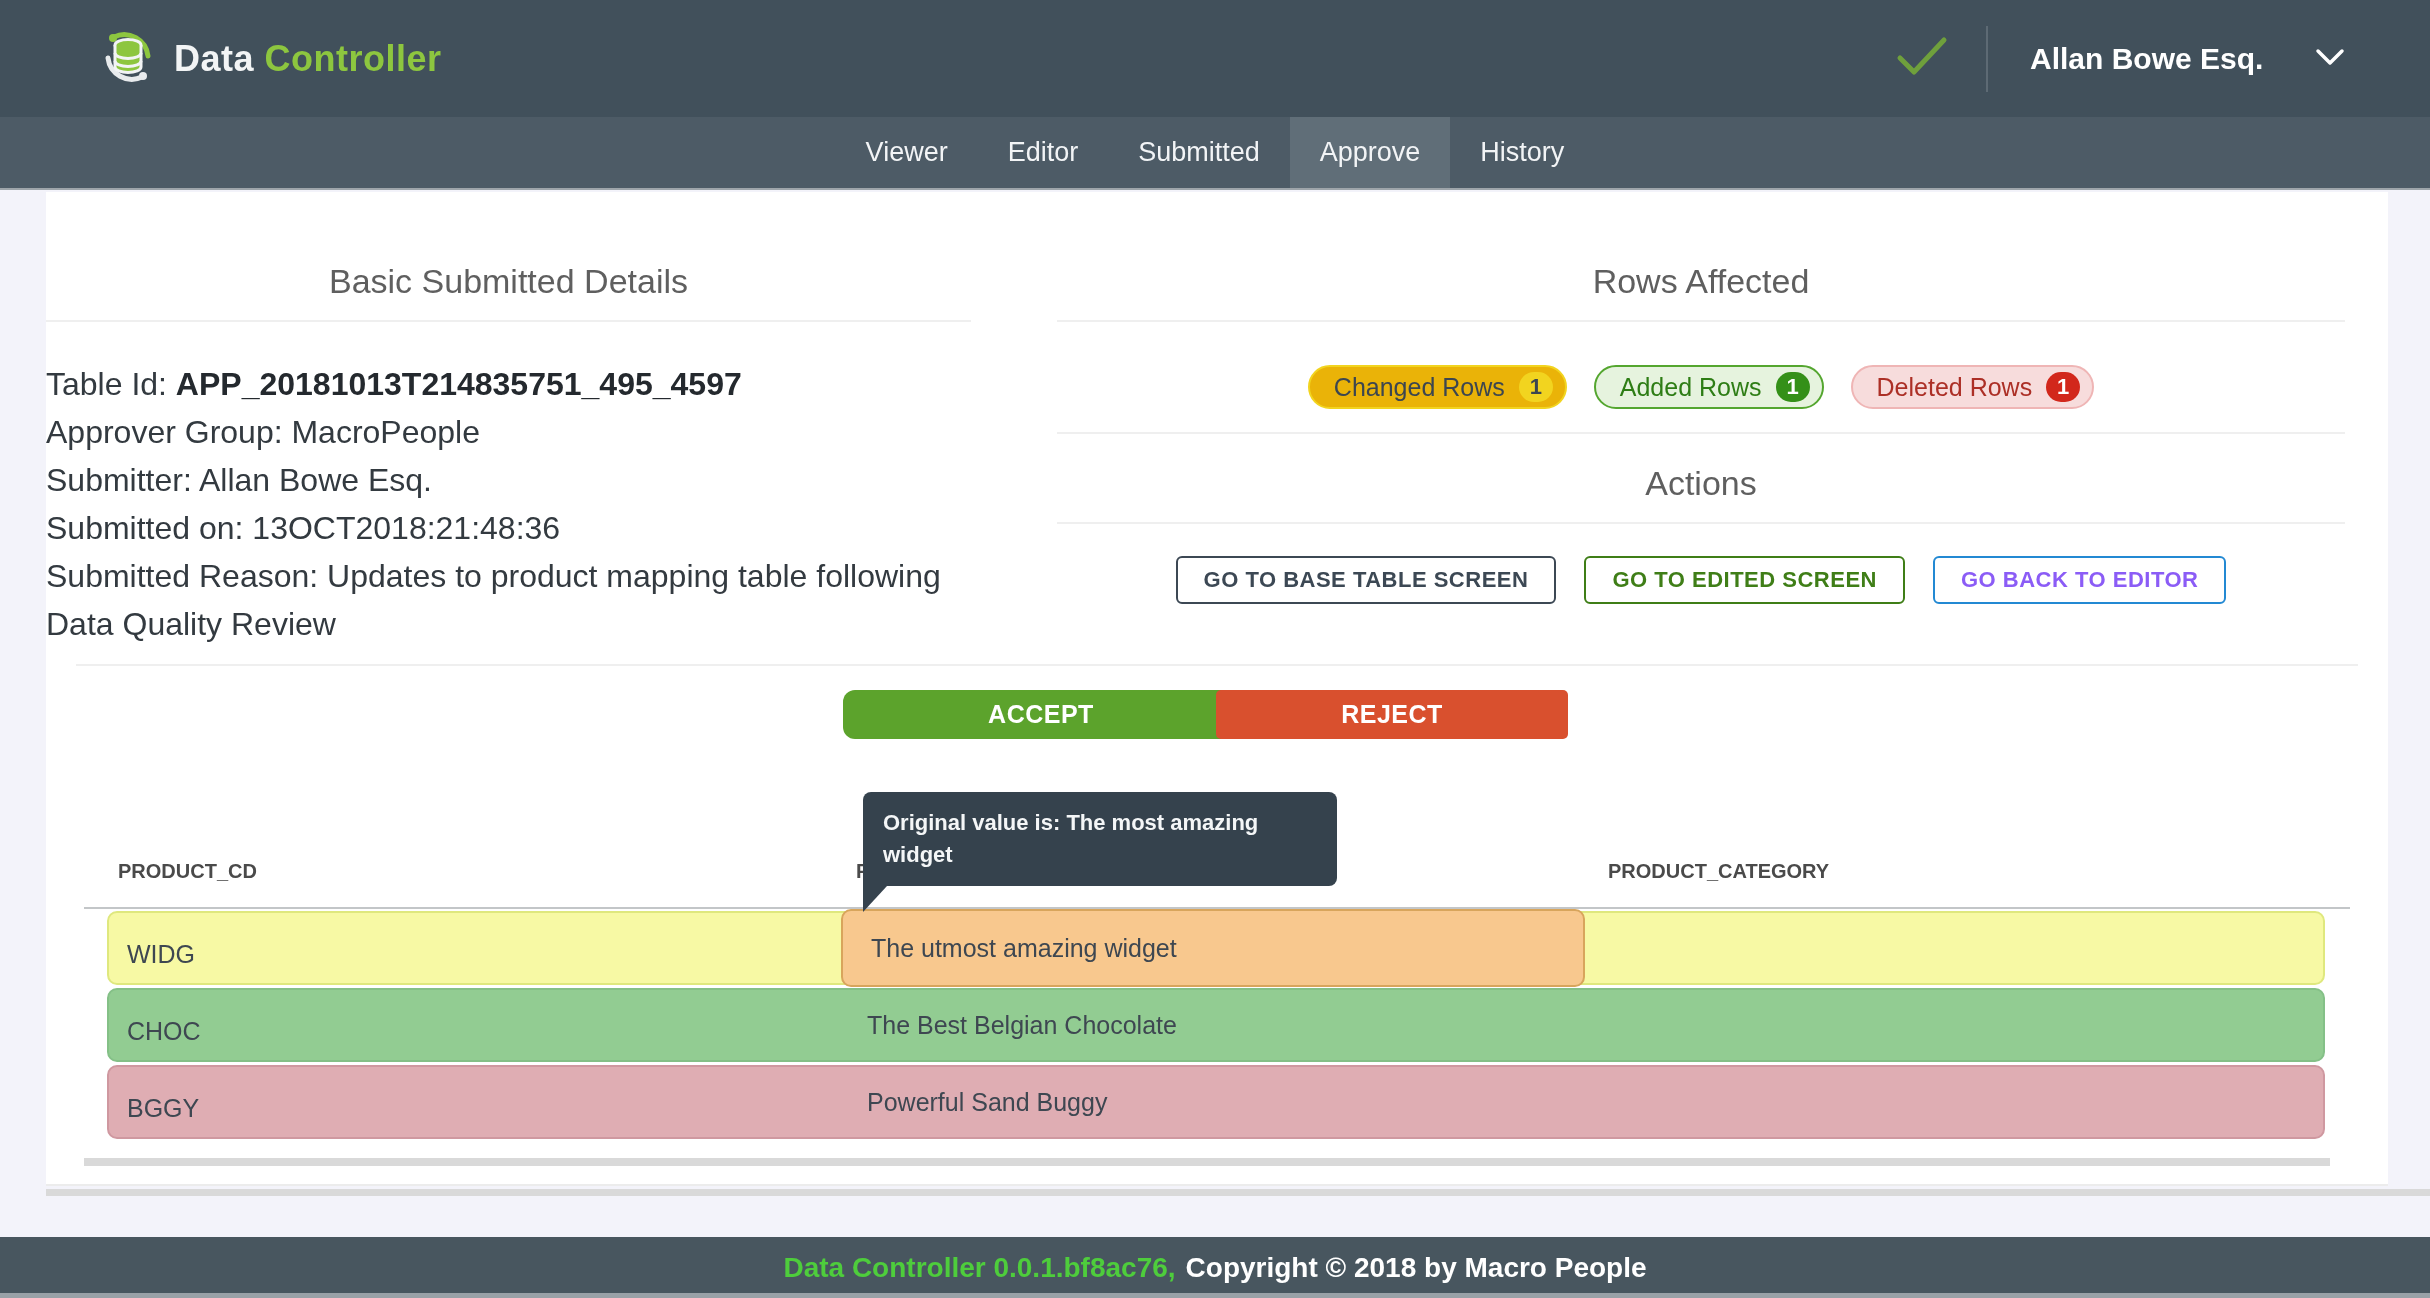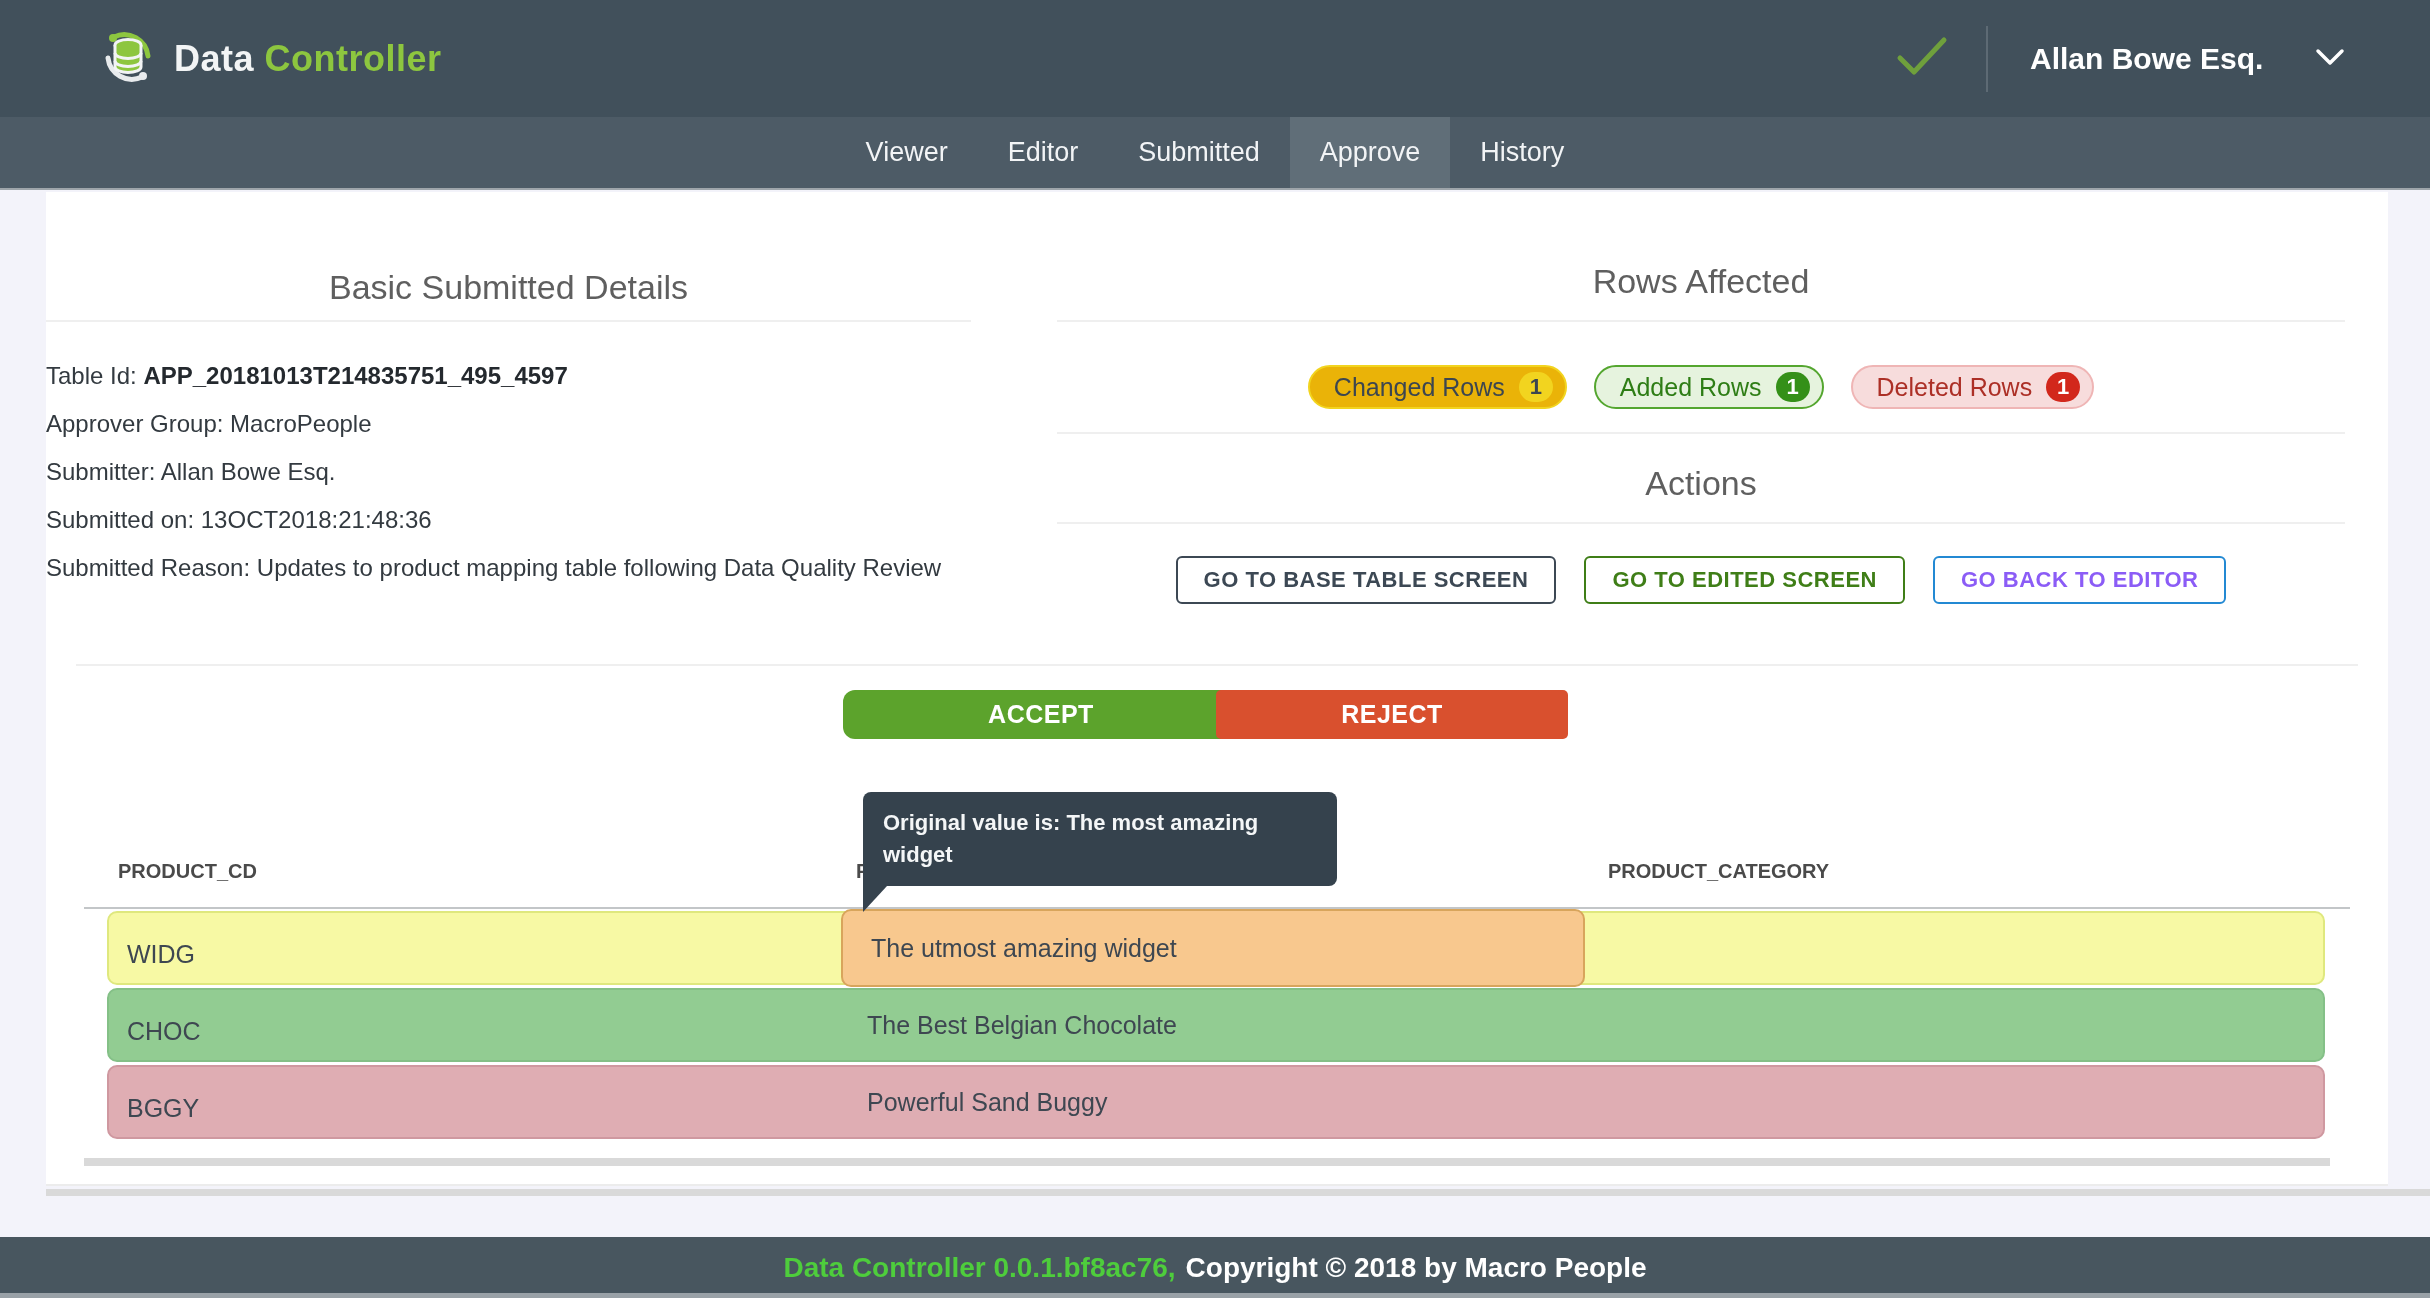--- a/index.html
+++ b/index.html
@@ -30,23 +30,23 @@
             border-bottom:2px solid #9ea5aa; }
   .nav-item { color:#f2f4f6; font-size:27px; display:flex; align-items:center;
               padding:0 30px; cursor:pointer; }
   .nav-item.active { background:#606e78; }
 
   
   .card { left:46px; top:192px; width:2342px; height:994px; background:#ffffff;
           border-bottom:2px solid #ececec; }
   .hline { height:2px; background:#efefef; }
   .panel-title { font-size:34px; font-weight:300; color:#5f5f5f; text-align:center; }
-  .lp-title { left:0; top:76px; width:925px; }
+  .lp-title { left:0; top:70px; width:925px; }
   .lp-divider { left:0; top:128px; width:925px; }
-  .lp-fields { left:0; top:160px; width:925px; font-size:24px; color:#333a40; line-height:48px; }
+  .lp-fields { left:0; top:168px; width:925px; font-size:32px; color:#333a40; line-height:48px; }
   .lp-fields b { font-weight:bold; color:#24292e; }
 
   .right-panel-title { left:1011px; top:70px; width:1288px; }
   .rp-div1 { left:1011px; top:128px; width:1288px; }
   .badges { left:1011px; top:173px; width:1288px; display:flex; justify-content:center; gap:27px; }
   .pill { height:44px; border-radius:22px; display:flex; align-items:center; gap:14px;
           padding:0 12px 0 24px; font-size:25px; border:2px solid; cursor:default; }
   .pill .cnt { min-width:34px; height:30px; border-radius:16px; display:flex; align-items:center;
                justify-content:center; font-size:22px; font-weight:bold; padding:0 6px; }
   .pill.changed { background:#eab308; border-color:#f2d41f; color:#3c4650; }

